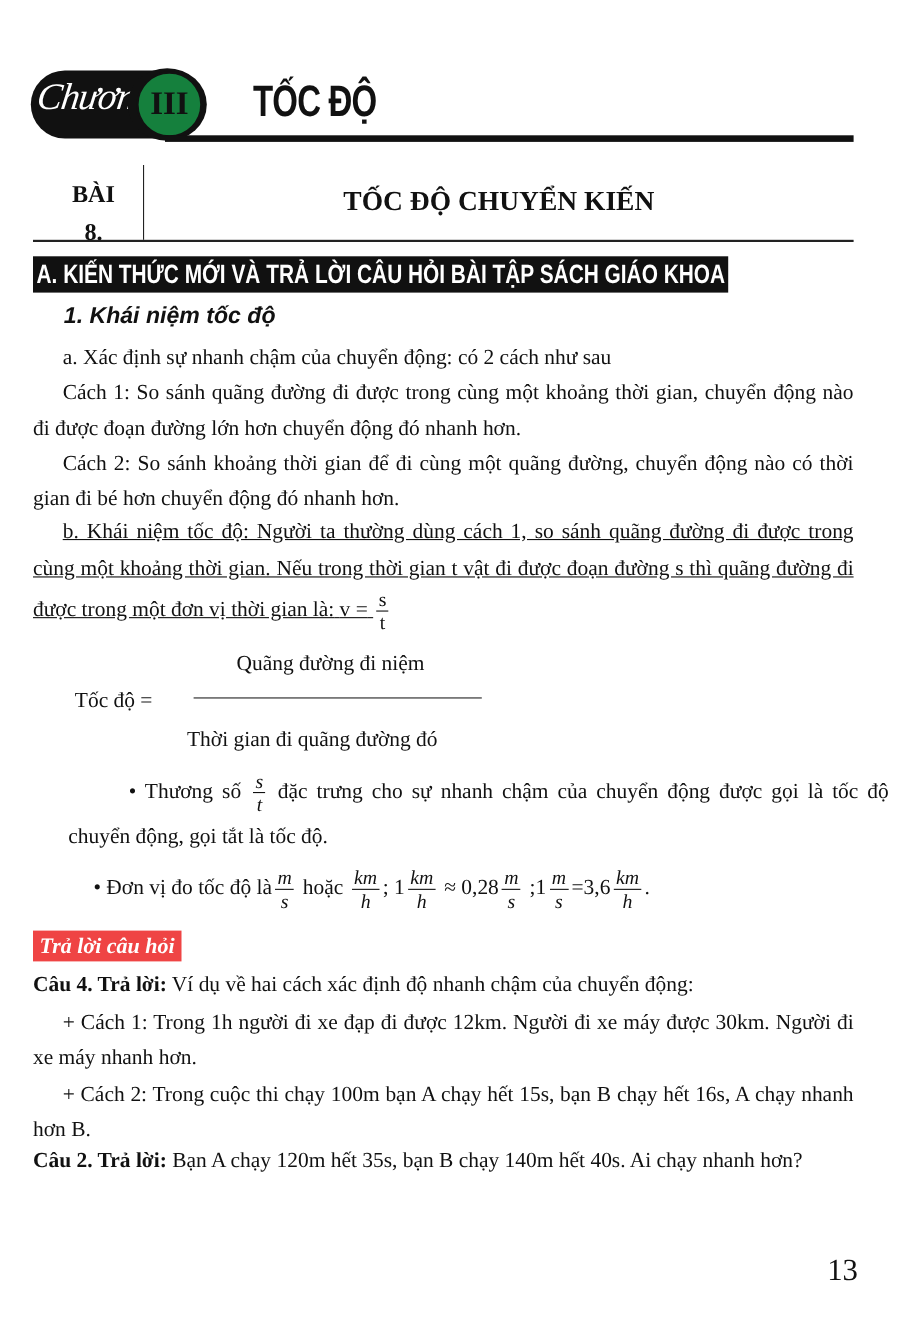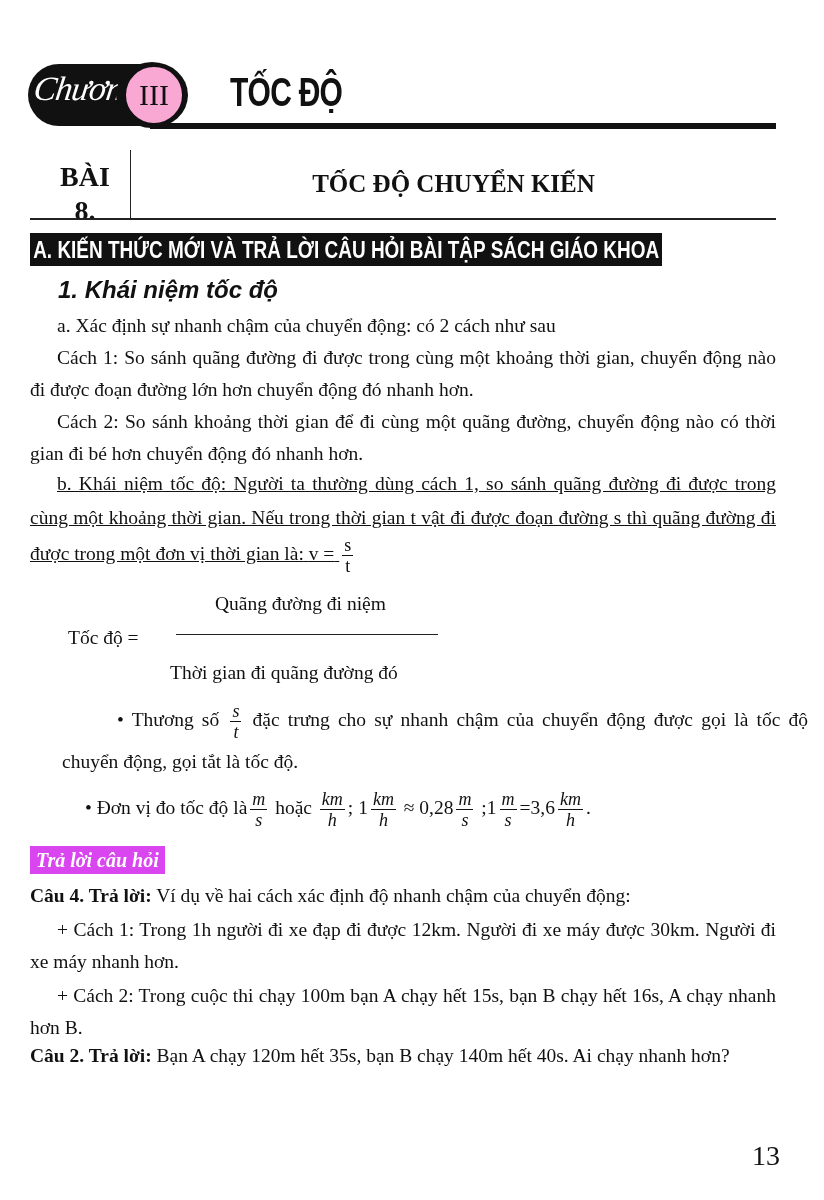--- a/index.html
+++ b/index.html
@@ -19,56 +19,56 @@
     left: 34px; top: 70px; font-family: "Liberation Serif", serif;
     font-style: italic; font-size: 34px; color: #fff; letter-spacing: -1px;
     transform: skewX(-8deg);
   }
   .chapter-circle-outer {
     left: 116px; top: 62px; width: 72px; height: 66px; border-radius: 50%;
     background: #111;
   }
   .chapter-circle {
     left: 124px; top: 65px; width: 60px; height: 60px; border-radius: 50%;
-    background: #f9a8d4; border: 2px solid #111; box-sizing: border-box;
+    background: #15803d; border: 2px solid #111; box-sizing: border-box;
     display: flex; align-items: center; justify-content: center;
-    font-family: "Liberation Serif", serif; font-weight: normal; font-size: 30px;
+    font-family: "Liberation Serif", serif; font-weight: bold; font-size: 30px;
   }
   .chapter-title {
     left: 230px; top: 70px; font-family: "Liberation Sans", sans-serif;
     font-weight: bold; font-size: 40px; letter-spacing: -1px;
     transform: scaleX(0.75); transform-origin: left;
   }
   .chapter-rule {
     left: 150px; top: 123px; width: 626px; height: 6px; background: #111;
   }
 
   
   .lesson-num {
     left: 40px; top: 160px; width: 90px; text-align: center;
-    font-weight: bold; font-size: 28px; line-height: 34px;
+    font-weight: bold; font-size: 22px; line-height: 34px;
   }
   .lesson-divider { left: 130px; top: 150px; width: 1px; height: 68px; background: #222; }
   .lesson-title {
     left: 131px; top: 170px; width: 645px; text-align: center;
     font-weight: bold; font-size: 25px;
   }
   .lesson-rule { left: 30px; top: 218px; width: 746px; height: 2px; background: #222; }
 
   
   .section-banner {
     left: 30px; top: 233px; height: 33px; padding: 0 4px;
     background: #111; color: #fff;
     font-family: "Liberation Sans", sans-serif; font-weight: bold; font-size: 24px;
     line-height: 33px; white-space: nowrap;
     transform: scaleX(0.79); transform-origin: left;
   }
   .subheading {
     left: 58px; top: 276px; font-family: "Liberation Sans", sans-serif;
-    font-weight: bold; font-style: italic; font-size: 24px;
+    font-weight: bold; font-style: italic; font-size: 21px;
   }
 
   .para {
     font-size: 19.5px; line-height: 32px; text-align: justify;
   }
   .para .indent { display: inline-block; width: 27px; }
   .bold { font-weight: bold; }
 
   .frac {
     display: inline-flex; flex-direction: column; align-items: center;
@@ -78,21 +78,21 @@
   .frac .bar { width: 100%; height: 1px; background: #111; }
   .frac.upright .num, .frac.upright .den { font-style: normal; }
 
   .word-formula-label { left: 68px; top: 627px; font-size: 19.5px; }
   .word-num { left: 215px; top: 593px; font-size: 19.5px; }
   .word-bar { left: 176px; top: 634px; width: 262px; height: 1px; background: #222; }
   .word-den { left: 170px; top: 662px; font-size: 19.5px; }
 
   .answer-banner {
     left: 30px; top: 846px; height: 28px; padding: 0 6px;
-    background: #d946ef; color: #fff; font-style: italic; font-weight: bold;
+    background: #ef4444; color: #fff; font-style: italic; font-weight: bold;
     font-size: 20px; line-height: 28px;
   }
 
   .page-number { left: 752px; top: 1140px; font-size: 28px; }
 </style>
 </head>
 <body>
 
 <div class="abs chapter-badge"></div>
 <div class="abs chapter-script">Chương</div>

